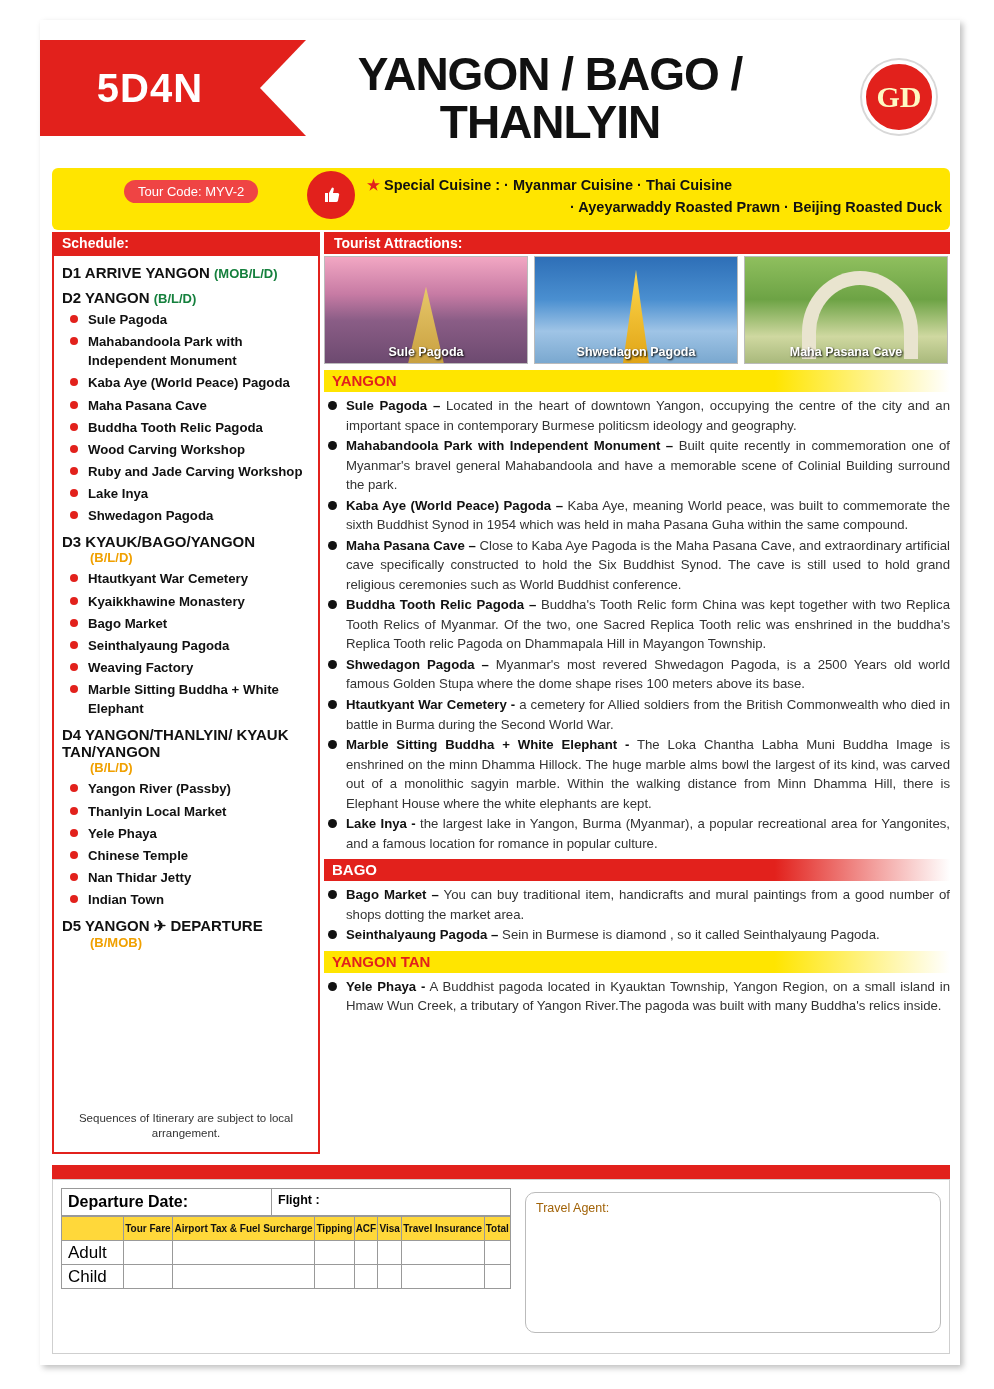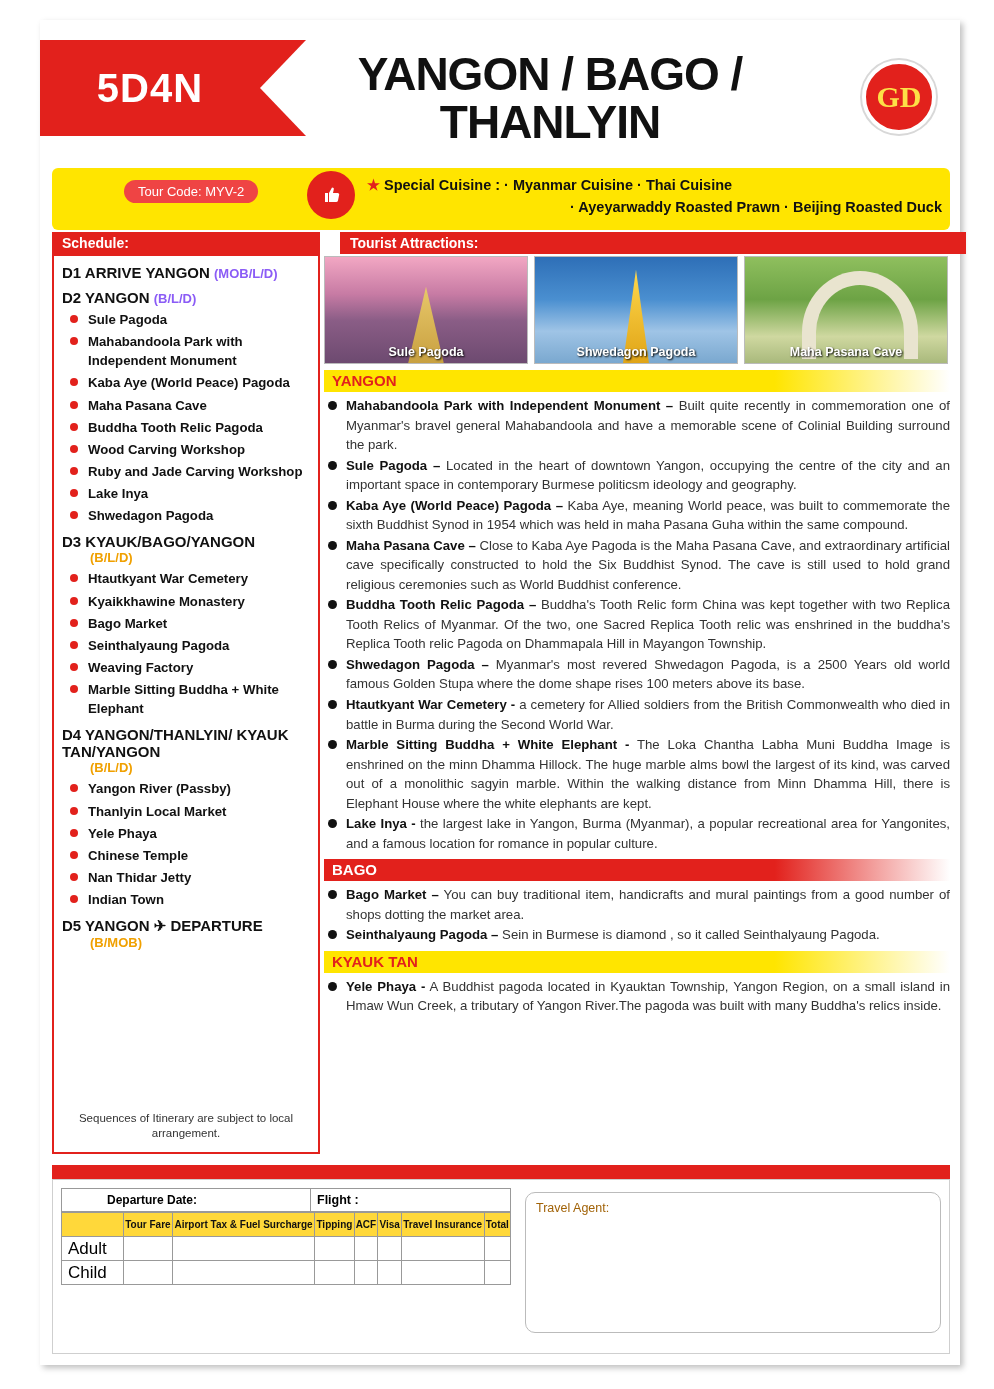--- a/index.html
+++ b/index.html
@@ -53,21 +53,21 @@
   }
   .logo {
     position: absolute;
     right: 24px; top: 40px;
     width: 74px; height: 74px;
     border-radius: 50%;
     background: #e2211c;
     border: 4px solid #fff;
     box-shadow: 0 0 0 2px #d8d8d8;
     display: flex; align-items: center; justify-content: center;
-    color: #fde047; font-weight: bold; font-size: 30px;
+    color: #fef9c3; font-weight: bold; font-size: 30px;
     font-family: "Liberation Serif", serif;
   }
   
   .cuisine-bar {
     position: absolute;
     left: 12px; top: 148px;
     width: 898px; height: 62px;
     background: #ffe500;
     border-radius: 6px;
   }
@@ -100,36 +100,36 @@
   .bar-schedule {
     position: absolute; left: 12px; top: 212px;
     width: 268px; height: 22px; background: #e2211c;
     color:#fff; font-size: 14px; font-weight: bold;
     padding-left: 10px; line-height: 22px;
   }
   .bar-attractions {
     position: absolute; left: 284px; top: 212px;
     width: 626px; height: 22px; background: #e2211c;
     color:#fff; font-size: 14px; font-weight: bold;
-    padding-left: 10px; line-height: 22px; margin-left: 16px;
+    padding-left: 10px; line-height: 22px;
   }
   
   .schedule {
     position: absolute;
     left: 12px; top: 234px;
     width: 268px; height: 900px;
     border: 2px solid #e2211c;
     padding: 6px 8px 4px 8px;
   }
   .day-title {
     font-size: 15px; font-weight: bold; color: #111;
     margin-top: 8px;
   }
   .day-title:first-child { margin-top: 2px; }
-  .day-code { color: #8b5cf6; font-size: 13px; font-weight: bold; }
+  .day-code { color: #15803d; font-size: 13px; font-weight: bold; }
   .meals { color: #f0a000; font-size: 13px; font-weight: bold; margin-left: 28px;}
   ul.items { list-style: none; margin: 4px 0 0 0; padding: 0; }
   ul.items li {
     position: relative;
     font-size: 13.2px; font-weight: bold; color: #111;
     padding-left: 26px; margin-bottom: 3px;
     line-height: 1.45;
   }
   ul.items li:before {
     content: "";
@@ -214,23 +214,22 @@
   .footer {
     position: absolute; left: 12px; top: 1159px;
     width: 898px; height: 175px;
     border: 1px solid #cfcfcf; background: #fff;
     padding: 8px;
     display: flex; gap: 14px;
   }
   .form-left { width: 450px; }
   .form-top { display: flex; border: 1px solid #999; }
   .dep-date {
-    width: 210px; padding: 4px 6px; font-size: 12px; font-weight: bold;
+    width: 210px; padding: 4px 6px; font-size: 16px; font-weight: bold;
     border-right: 1px solid #999;
-    margin-left: 39px;
   }
   .flight { flex: 1; padding: 4px 6px; font-size: 12.5px; font-weight: bold; }
   table.fees {
     width: 100%; border-collapse: collapse; margin-top: 0;
   }
   table.fees th, table.fees td {
     border: 1px solid #999; font-size: 10px; text-align: center;
     height: 24px;
   }
   table.fees th { background: #ffd83a; font-weight: bold; color:#111; }
@@ -346,38 +345,38 @@
       <div class="photo ph2">
         <div class="photo-cap">Shwedagon Pagoda</div>
       </div>
       <div class="photo ph3">
         <div class="photo-cap">Maha Pasana Cave</div>
       </div>
     </div>
 
     <div class="city-bar">YANGON</div>
     <ul class="desc">
+      <li><b>Sule Pagoda –</b><span> Located in the heart of downtown Yangon, occupying the centre of the city and an important space in contemporary Burmese politicsm ideology and geography.</span></li>
       <li><b>Mahabandoola Park with Independent Monument –</b><span> Built quite recently in commemoration one of Myanmar's bravel general Mahabandoola and have a memorable scene of Colinial Building surround the park.</span></li>
-      <li><b>Sule Pagoda –</b><span> Located in the heart of downtown Yangon, occupying the centre of the city and an important space in contemporary Burmese politicsm ideology and geography.</span></li>
       <li><b>Kaba Aye (World Peace) Pagoda –</b><span> Kaba Aye, meaning World peace, was built to commemorate the sixth Buddhist Synod in 1954 which was held in maha Pasana Guha within the same compound.</span></li>
       <li><b>Maha Pasana Cave –</b><span> Close to Kaba Aye Pagoda is the Maha Pasana Cave, and extraordinary artificial cave specifically constructed to hold the Six Buddhist Synod. The cave is still used to hold grand religious ceremonies such as World Buddhist conference.</span></li>
       <li><b>Buddha Tooth Relic Pagoda –</b><span> Buddha's Tooth Relic form China was kept together with two Replica Tooth Relics of Myanmar. Of the two, one Sacred Replica Tooth relic was enshrined in the buddha's Replica Tooth relic Pagoda on Dhammapala Hill in Mayangon Township.</span></li>
       <li><b>Shwedagon Pagoda –</b><span> Myanmar's most revered Shwedagon Pagoda, is a 2500 Years old world famous Golden Stupa where the dome shape rises 100 meters above its base.</span></li>
       <li><b>Htautkyant War Cemetery -</b><span>  a cemetery for Allied soldiers from the British Commonwealth who died in battle in Burma during the Second World War.</span></li>
       <li><b>Marble Sitting Buddha + White Elephant -</b><span> The Loka Chantha Labha Muni Buddha Image is enshrined on the minn Dhamma Hillock. The huge marble alms bowl the largest of its kind, was carved out of a monolithic sagyin marble. Within the walking distance from Minn Dhamma Hill, there is Elephant House where the white elephants are kept.</span></li>
       <li><b>Lake Inya -</b><span> the largest lake in Yangon, Burma (Myanmar), a popular recreational area for Yangonites, and a famous location for romance in popular culture.</span></li>
     </ul>
 
     <div class="city-bar bago">BAGO</div>
     <ul class="desc">
       <li><b>Bago Market –</b><span> You can buy traditional item, handicrafts and mural paintings from a good number of shops dotting the market area.</span></li>
       <li><b>Seinthalyaung Pagoda –</b><span> Sein in Burmese is diamond , so it called Seinthalyaung Pagoda.</span></li>
     </ul>
 
-    <div class="city-bar">KYAUK TAN</div>
+    <div class="city-bar">YANGON TAN</div>
     <ul class="desc">
       <li><b>Yele Phaya -</b><span> A Buddhist pagoda located in Kyauktan Township, Yangon Region, on a small island in Hmaw Wun Creek, a tributary of Yangon River.The pagoda was built with many Buddha's relics inside.</span></li>
     </ul>
   </div>
 
   <div class="footer-bar"></div>
   <div class="footer">
     <div class="form-left">
       <div class="form-top">
         <div class="dep-date">

